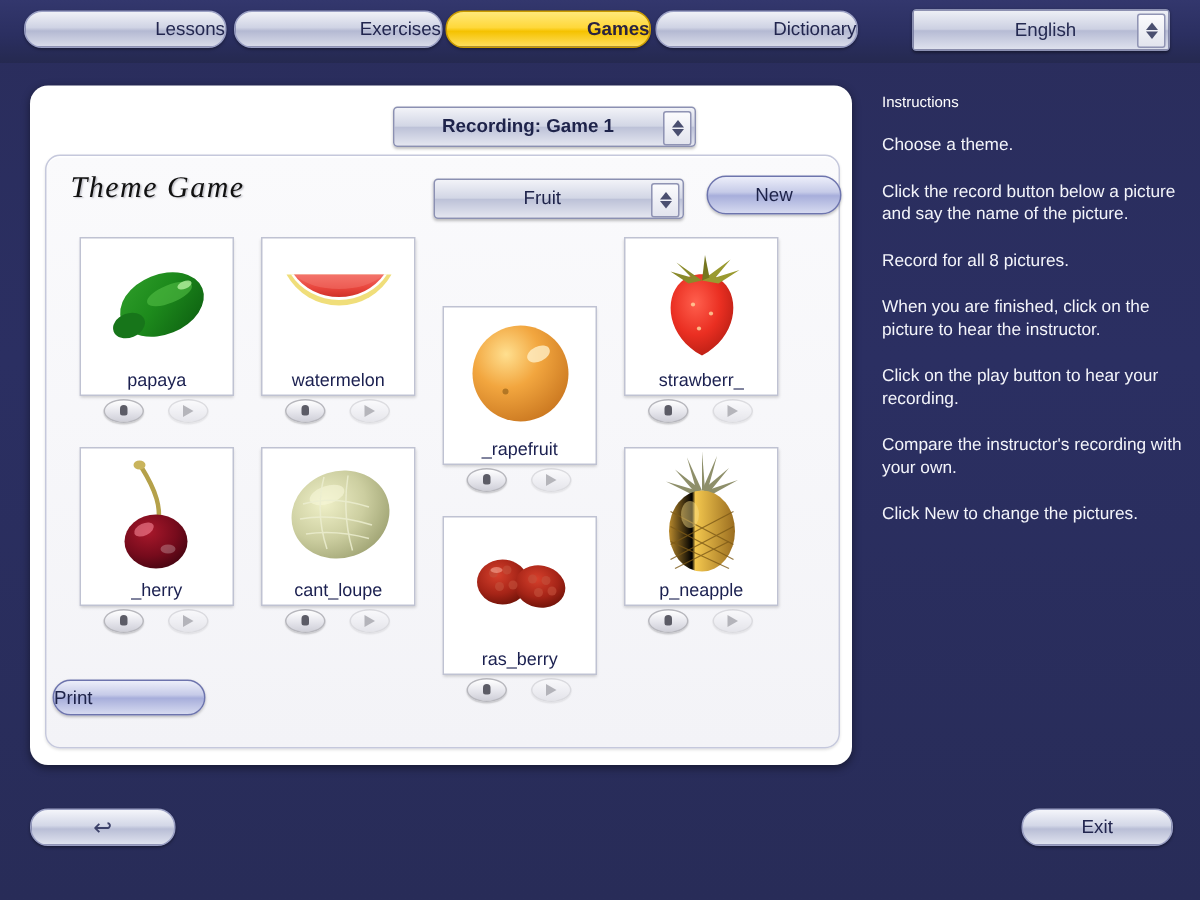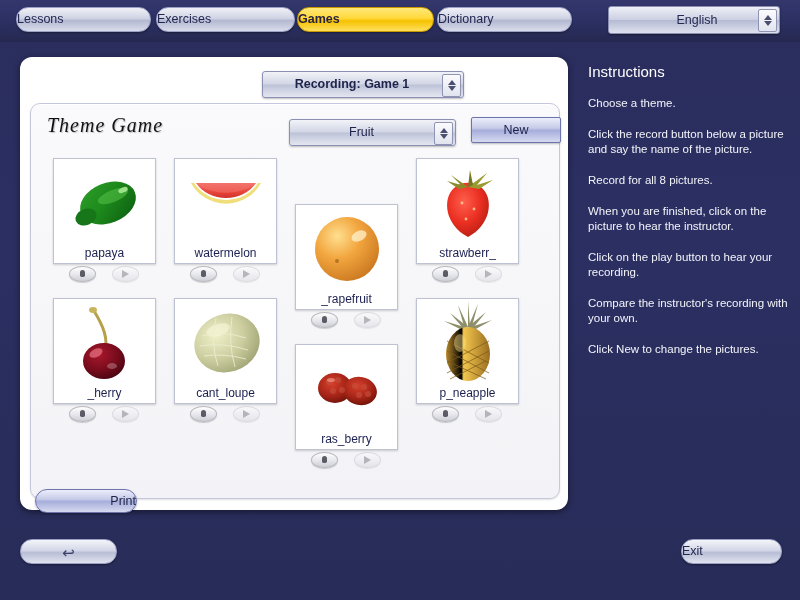--- a/index.html
+++ b/index.html
@@ -32,21 +32,21 @@
   .navtab {
     position: absolute;
     top: 7px;
     height: 23px;
     border-radius: 12px;
     border: 1px solid #9ba0c4;
     background: linear-gradient(180deg, #f0f1f7 0%, #cfd3e4 45%, #b4b9d2 55%, #d9dcea 100%);
     color: #22264f;
     font-size: 12.5px;
     line-height: 23px;
-    text-align: left;
+    text-align: right;
     box-shadow: 0 1px 2px rgba(0,0,0,0.35);
     cursor: pointer;
     user-select: none;
   }
   .navtab.active {
     background: linear-gradient(180deg, #ffe87a 0%, #ffd83a 45%, #f5c200 56%, #ffdf5e 100%);
     border-color: #c99a00;
     color: #2a2340;
     font-weight: bold;
   }
@@ -163,21 +163,21 @@
     left: 0; right: 22px; top: 0;
     height: 25px; line-height: 25px;
     text-align: center;
     font-size: 12.5px;
     color: #1e234a;
   }
   .btn-new {
     position: absolute;
     left: 440px; top: 13px;
     width: 88px; height: 24px;
-    border-radius: 2px;
+    border-radius: 13px;
     border: 1px solid #6d74ad;
     background: linear-gradient(180deg, #eceefa 0%, #c6cbe8 42%, #a7aedb 52%, #d6daf0 100%);
     font-size: 12.5px;
     line-height: 24px;
     text-align: center;
     color: #1d2248;
     box-shadow: 0 1px 2px rgba(0,0,0,0.25);
     cursor: pointer;
     user-select: none;
   }
@@ -269,38 +269,37 @@
   
   .btn-print {
     position: absolute;
     left: 15px; top: 396px;
     width: 100px; height: 22px;
     border-radius: 12px;
     border: 1px solid #6d74ad;
     background: linear-gradient(180deg, #eceefa 0%, #c6cbe8 42%, #a7aedb 52%, #d6daf0 100%);
     font-size: 12.5px;
     line-height: 22px;
-    text-align: right;
+    text-align: left;
     color: #1d2248;
     box-shadow: 0 1px 2px rgba(0,0,0,0.25);
     cursor: pointer;
     user-select: none;
-    margin-top: 36px;
   }
 
   
   .instructions {
     position: absolute;
     left: 588px; top: 63px;
     width: 205px;
     color: #ffffff;
   }
   .instructions h2 {
     margin: 0 0 16px 0;
-    font-size: 15px;
+    font-size: 10px;
     font-weight: normal;
     color: #ffffff;
   }
   .instructions p {
     margin: 0 0 16px 0;
     font-size: 11.5px;
     line-height: 15px;
     color: #f3f4fa;
   }
 
@@ -325,20 +324,21 @@
   }
   .btn-exit {
     position: absolute;
     left: 681px; top: 539px;
     width: 99px; height: 23px;
     border-radius: 12px;
     border: 1px solid #9ba0c4;
     background: linear-gradient(180deg, #f4f5fa 0%, #d3d7e7 45%, #b9bed6 55%, #e0e3ef 100%);
     font-size: 12.5px;
     line-height: 23px;
+    text-align: center;
     color: #22264f;
     box-shadow: 0 1px 2px rgba(0,0,0,0.4);
     cursor: pointer;
     user-select: none;
   }
 </style>
 </head>
 <body>
 
 <div id="root">

